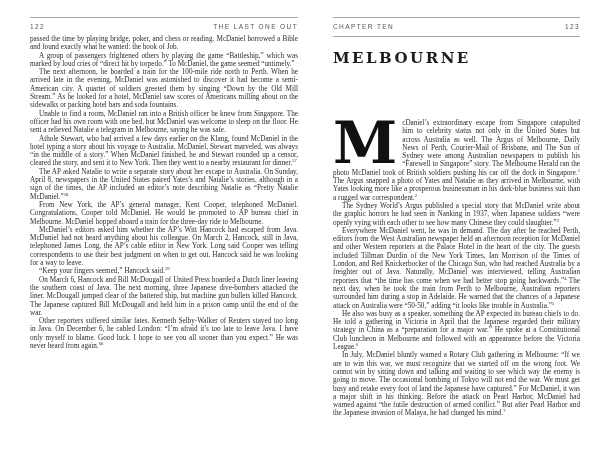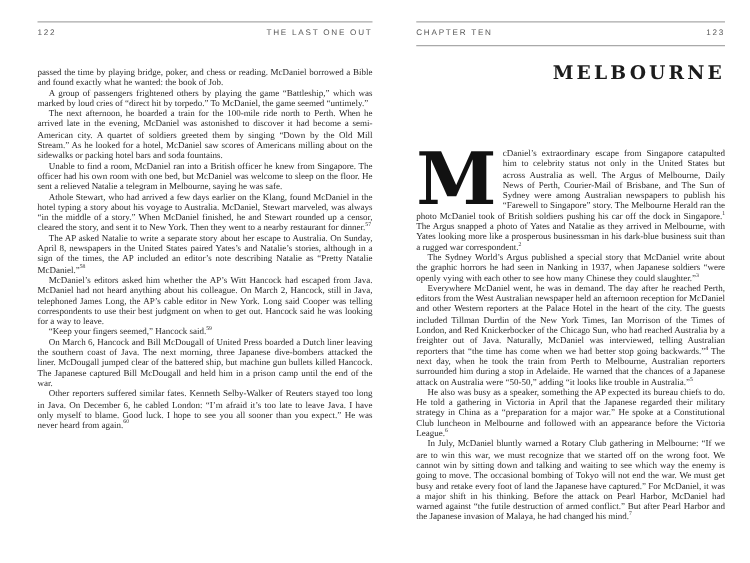--- a/index.html
+++ b/index.html
@@ -18,30 +18,30 @@
   .running-head {
     display:flex; justify-content:space-between; align-items:baseline;
     border-top:1px solid #a9a9a9;
     padding-top:5px;
     font-family:"Liberation Sans",sans-serif;
     font-size:6.5px; letter-spacing:1.4px; color:#555555;
   }
   .page-right .running-head { border-bottom:1px solid #a9a9a9; padding-bottom:6px; }
 
   .chapter-title {
-    text-align:right;
+    text-align:left;
     font-family:"DejaVu Serif","Liberation Serif",serif;
     font-weight:bold;
     font-size:15px; letter-spacing:2.5px;
     color:#1c1c1c;
     margin-top:12px;
   }
 
   .body-text { text-align:justify; font-size:7.2px; line-height:8.3px; color:#2b2b2b; }
-  .page-left  .body-text { margin-top:24px; }
+  .page-left  .body-text { margin-top:5px; }
   .page-right .body-text { margin-top:52px; }
 
   p.para { margin:0; }
   p.para.indent { text-indent:9px; }
   .it { }
   sup.note { font-size:4.6px; vertical-align:super; line-height:0; }
 
   .dropcap {
     float:left;
     font-family:"DejaVu Serif",serif;
@@ -62,20 +62,21 @@
       <span>122</span>
       <span>THE LAST ONE OUT</span>
     </div>
     <div class="body-text">
         <p class="para"><span>passed the time by playing bridge, poker, and chess or reading. McDaniel borrowed a Bible and found exactly what he wanted: the book of Job.</span></p>
         <p class="para indent"><span>A group of passengers frightened others by playing the game “Battleship,” which was marked by loud cries of “direct hit by torpedo.” To McDaniel, the game seemed “untimely.”</span></p>
         <p class="para indent"><span>The next afternoon, he boarded a train for the 100-mile ride north to Perth. When he arrived late in the evening, McDaniel was astonished to discover it had become a semi-American city. A quartet of soldiers greeted them by singing “Down by the Old Mill Stream.” As he looked for a hotel, McDaniel saw scores of Americans milling about on the sidewalks or packing hotel bars and soda fountains.</span></p>
         <p class="para indent"><span>Unable to find a room, McDaniel ran into a British officer he knew from Singapore. The officer had his own room with one bed, but McDaniel was welcome to sleep on the floor. He sent a relieved Natalie a telegram in Melbourne, saying he was safe.</span></p>
         <p class="para indent"><span>Athole Stewart, who had arrived a few days earlier on the </span><span class="it">Klang</span><span>, found McDaniel in the hotel typing a story about his voyage to Australia. McDaniel, Stewart marveled, was always “in the middle of a story.” When McDaniel finished, he and Stewart rounded up a censor, cleared the story, and sent it to New York. Then they went to a nearby restaurant for dinner.</span><sup class="note">57</sup></p>
         <p class="para indent"><span>The AP asked Natalie to write a separate story about her escape to Australia. On Sunday, April 8, newspapers in the United States paired Yates’s and Natalie’s stories, although in a sign of the times, the AP included an editor’s note describing Natalie as “Pretty Natalie McDaniel.”</span><sup class="note">58</sup></p>
+        <p class="para indent"><span>From New York, the AP’s general manager, Kent Cooper, telephoned McDaniel. Congratulations, Cooper told McDaniel. He would be promoted to AP bureau chief in Melbourne. McDaniel hopped aboard a train for the three-day ride to Melbourne.</span></p>
         <p class="para indent"><span>McDaniel’s editors asked him whether the AP’s Witt Hancock had escaped from Java. McDaniel had not heard anything about his colleague. On March 2, Hancock, still in Java, telephoned James Long, the AP’s cable editor in New York. Long said Cooper was telling correspondents to use their best judgment on when to get out. Hancock said he was looking for a way to leave.</span></p>
         <p class="para indent"><span>“Keep your fingers seemed,” Hancock said.</span><sup class="note">59</sup></p>
         <p class="para indent"><span>On March 6, Hancock and Bill McDougall of United Press boarded a Dutch liner leaving the southern coast of Java. The next morning, three Japanese dive-bombers attacked the liner. McDougall jumped clear of the battered ship, but machine gun bullets killed Hancock. The Japanese captured Bill McDougall and held him in a prison camp until the end of the war.</span></p>
         <p class="para indent"><span>Other reporters suffered similar fates. Kenneth Selby-Walker of Reuters stayed too long in Java. On December 6, he cabled London: “I’m afraid it’s too late to leave Java. I have only myself to blame. Good luck. I hope to see you all sooner than you expect.” He was never heard from again.</span><sup class="note">60</sup></p>
       </div>
   </div>
 
   <div class="page page-right">
     <div class="running-head">
       <span>CHAPTER TEN</span>

